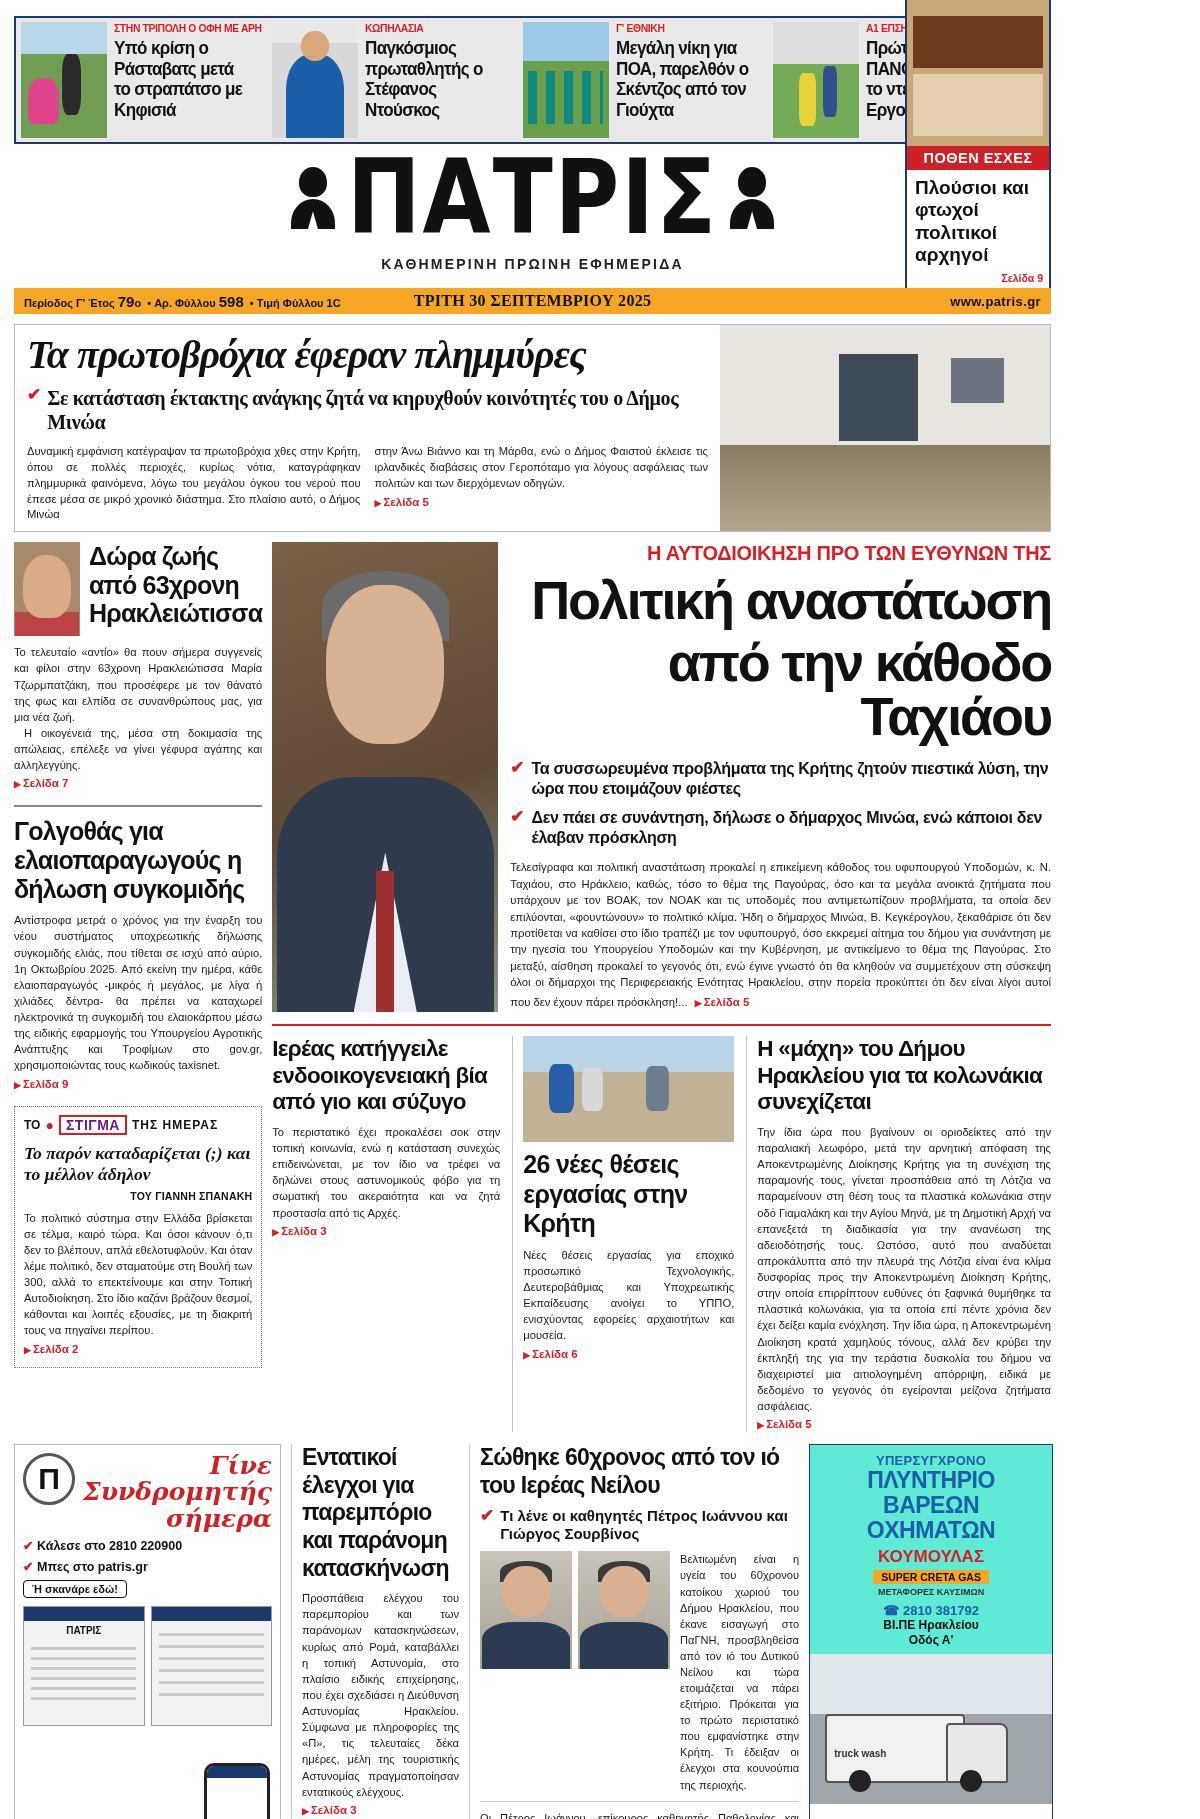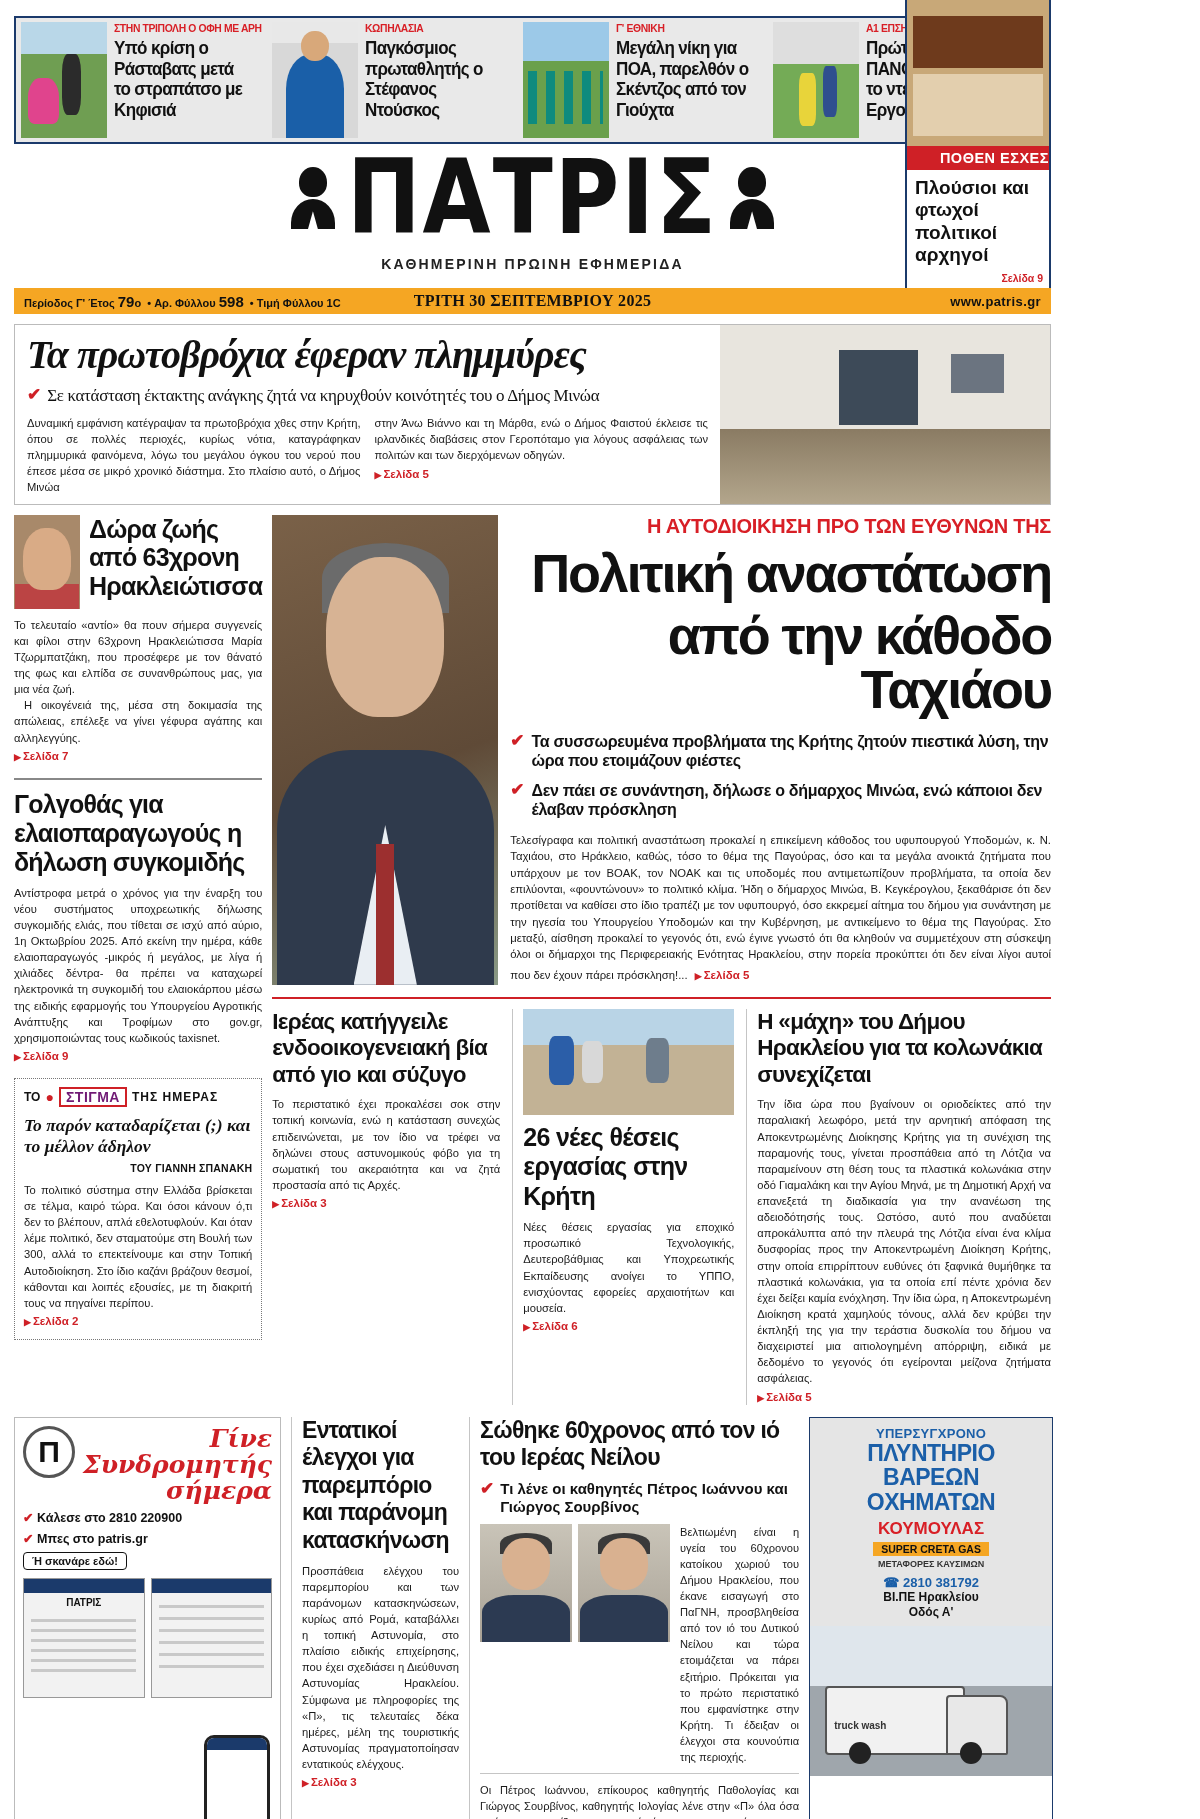--- a/index.html
+++ b/index.html
@@ -78,21 +78,21 @@
     margin-top: 16px; color: #222;
   }
   .poth-box {
     position: absolute; right: 0; top: -146px; width: 146px; height: 292px;
     border: 2px solid #1b3a6b; overflow: hidden; background: #fff;
   }
   .poth-img { height: 146px; background: linear-gradient(#c8a878 0 100%); position: relative; }
   .poth-img::after{content:"";position:absolute;left:6px;top:16px;right:6px;height:52px;background:#6e3a1c;}
   .poth-img::before{content:"";position:absolute;left:6px;bottom:10px;right:6px;height:62px;background:#e3cfae;}
   .poth-label { background: #cf2026; color: #fff; font-weight: bold; font-size: 14.5px;
-                text-align: right; padding: 4px 0; letter-spacing: 0.5px; }
+                text-align: center; padding: 4px 0; letter-spacing: 0.5px; }
   .poth-text { padding: 7px 8px 0; font-weight: bold; font-size: 19px; line-height: 1.18; color: #111; }
   .poth-page { position:absolute; right:6px; bottom:4px; color:#cf2026; font-size:10.5px; font-weight:bold;}
 
   
   .infobar {
     background: #f5a623; height: 26px; display: flex; align-items: center;
     padding: 0 10px; margin-top: 4px; position: relative;
   }
   .ib-left { font-size: 11px; font-weight: bold; color: #111; white-space: nowrap; }
   .ib-left b.big { font-size: 15px; }
@@ -104,21 +104,21 @@
 
   
   .flood { border: 1px solid #bbb; margin-top: 10px; display: flex; }
   .flood-left { flex: 1 1 auto; padding: 10px 12px 8px; min-width: 0; }
   .flood-h1 {
     font-family: "Liberation Serif", serif; font-style: italic; font-weight: bold;
     font-size: 40px; line-height: 1.02; letter-spacing: -1px; color: #111;
   }
   .flood-sub { display: flex; gap: 6px; margin-top: 10px; align-items: flex-start; }
   .tick { color: #cf2026; font-size: 17px; font-weight: bold; line-height: 1; flex: 0 0 auto; }
-  .flood-sub-t { font-weight: normal; font-size: 17px; letter-spacing: -0.35px; line-height: 1.2;
+  .flood-sub-t { font-weight: bold; font-size: 20px; letter-spacing: -0.35px; line-height: 1.2;
                  font-family: "Liberation Serif", serif; }
   .flood-cols { display: flex; gap: 14px; margin-top: 10px; }
   .flood-cols p { font-size: 11.2px; line-height: 1.42; text-align: justify; flex: 1 1 0; color: #1a1a1a; }
   .flood-photo { flex: 0 0 330px; background: #cfcabd; position: relative; overflow: hidden; }
   .flood-photo::before{content:"";position:absolute;left:0;top:0;width:100%;height:58%;background:#e8e5de;}
   .flood-photo::after{content:"";position:absolute;left:0;bottom:0;width:100%;height:42%;
       background: linear-gradient(#8a7b63,#b3a68c);}
   .fp-door{position:absolute;left:36%;top:14%;width:24%;height:42%;background:#3d4a58;z-index:2;}
   .fp-win{position:absolute;left:70%;top:16%;width:16%;height:22%;background:#6b7480;z-index:2;}
   .pg-link { color: #cf2026; font-weight: bold; font-size: 11.5px; margin-top: 4px; display:inline-block; }
@@ -212,21 +212,21 @@
   .phone { position:absolute; right:10px; bottom:8px; width:66px; height:120px; border:3px solid #222;
            border-radius:10px; background:#fff; overflow:hidden;}
   .phone .pbar{position:absolute;left:0;top:0;width:100%;height:12px;background:#1b3a6b;}
 
   .bcol { flex: 1 1 0; min-width: 0; }
   .bcol.c1 { flex: 0 0 168px; }
   .bcol.c2 { flex: 0 0 330px; }
   .b-title { font-weight: bold; font-size: 23px; line-height: 1.2; letter-spacing: -0.7px; }
 
   .truckad { flex: 0 0 244px; border: 1px solid #1b3a6b; background:#fff; overflow:hidden; position:relative; }
-  .ta-top { background:#e5e5e5; padding: 8px 8px 6px; text-align:center; }
+  .ta-top { background:#5eead4; padding: 8px 8px 6px; text-align:center; }
   .ta-l1 { color:#1b5fa8; font-weight:bold; font-size: 13px; letter-spacing:0.3px;}
   .ta-l2 { color:#1b5fa8; font-weight:bold; font-size: 23px; line-height:1.08; letter-spacing:-0.5px;}
   .ta-l3 { color:#d81f26; font-weight:bold; font-size: 17px; margin-top:4px;}
   .ta-l4 { background:#f5a623; color:#111; font-weight:bold; font-size:10.5px; display:inline-block; padding:1px 8px; margin-top:3px;}
   .ta-phone { color:#1b5fa8; font-weight:bold; font-size:13px; margin-top:6px; }
   .ta-addr { font-weight:bold; font-size:12px; line-height:1.25; }
   .ta-img { height: 150px; background: linear-gradient(#dfe6ec 0 40%, #9fa6ac 40% 100%); position:relative; }
   .ta-img .truck{position:absolute;left:6%;bottom:14%;width:58%;height:46%;background:#f1f1f1;border:2px solid #555;border-radius:4px;}
   .ta-img .cab{position:absolute;left:56%;bottom:14%;width:26%;height:40%;background:#e8e8e8;border:2px solid #555;border-radius:4px 8px 2px 2px;}
   .ta-img .w1{position:absolute;left:16%;bottom:8%;width:22px;height:22px;border-radius:50%;background:#222;}

